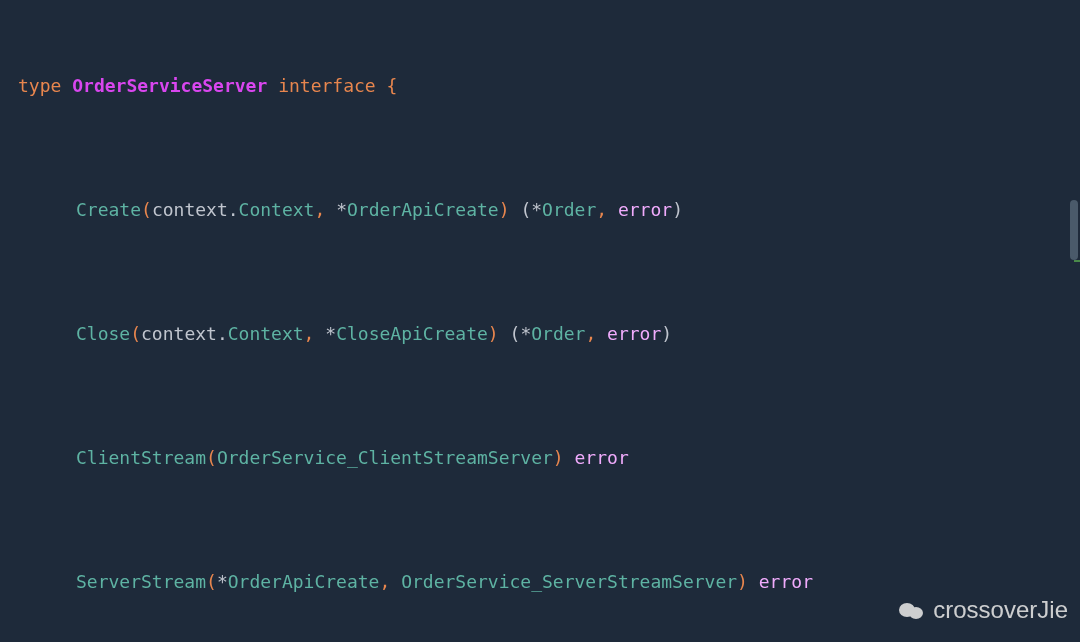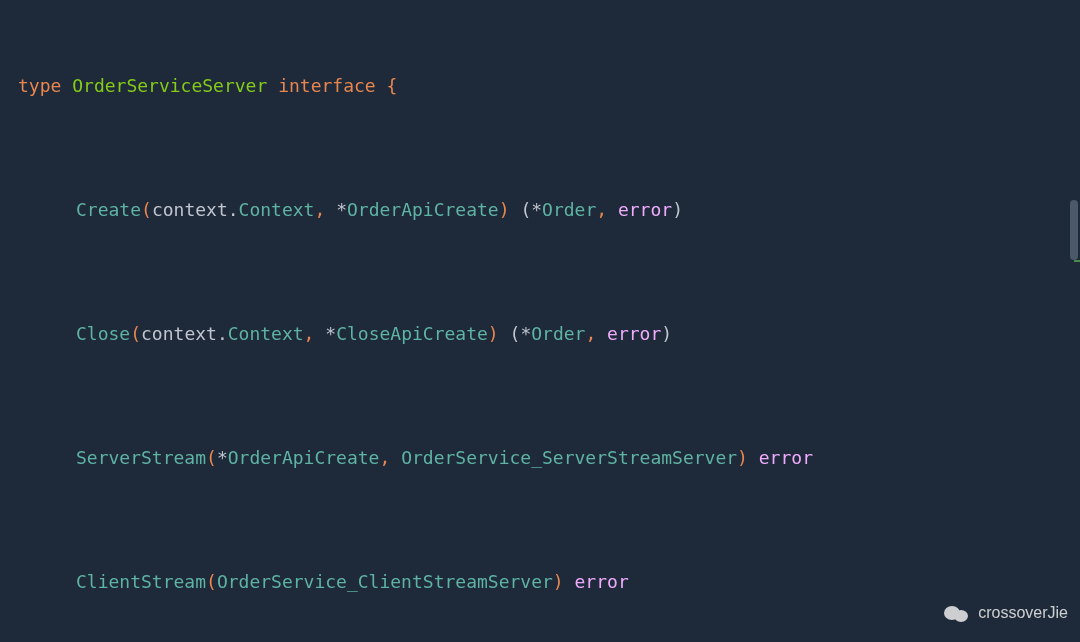--- a/index.html
+++ b/index.html
@@ -21,21 +21,21 @@
       line-height: 31px;
       white-space: pre;
       position: relative;
     }
     .line {
       position: relative;
       padding-left: 6px;
     }
     .indent1 { padding-left: 56px; }
     .kw { color: #e8864e; }
-    .type-name-bold { color: #84cc16; font-weight: normal; }
+    .type-name-bold { color: #d946ef; font-weight: bold; }
     .method { color: #5eb3a3; margin-left: 8px; }
     .pkg { color: #c0c5ce; }
     .type-ref { color: #5eb3a3; }
     .paren { color: #e8864e; }
     .paren-white { color: #c0c5ce; }
     .brace { color: #e8864e; }
     .comma { color: #e8864e; }
     .star { color: #c0c5ce; }
     .err { color: #f0abfc; }
     .dot { color: #c0c5ce; }
@@ -50,21 +50,21 @@
     }
     .watermark {
       position: absolute;
       right: 12px;
       bottom: 18px;
       display: flex;
       align-items: center;
       gap: 6px;
       color: #e0e0e0;
       font-family: sans-serif;
-      font-size: 16px;
+      font-size: 24px;
       opacity: 0.9;
     }
     .watermark-icon {
       width: 28px;
       height: 22px;
       position: relative;
     }
     .watermark-icon::before {
       content: '';
       position: absolute;
@@ -97,23 +97,23 @@
 </head>
 <body>
 
 <div class="editor">
   <div class="line"><span class="kw">type</span> <span class="type-name-bold">OrderServiceServer</span> <span class="kw">interface</span> <span class="brace">{</span></div>
 
   <div class="line indent1"><span class="method">Create</span><span class="paren">(</span><span class="pkg">context</span><span class="dot">.</span><span class="type-ref">Context</span><span class="comma">,</span> <span class="star">*</span><span class="type-ref">OrderApiCreate</span><span class="paren">)</span> <span class="paren-white">(</span><span class="star">*</span><span class="type-ref">Order</span><span class="comma">,</span> <span class="err">error</span><span class="paren-white">)</span></div>
 
   <div class="line indent1"><span class="method">Close</span><span class="paren">(</span><span class="pkg">context</span><span class="dot">.</span><span class="type-ref">Context</span><span class="comma">,</span> <span class="star">*</span><span class="type-ref">CloseApiCreate</span><span class="paren">)</span> <span class="paren-white">(</span><span class="star">*</span><span class="type-ref">Order</span><span class="comma">,</span> <span class="err">error</span><span class="paren-white">)</span></div>
 
+  <div class="line indent1"><span class="method">ClientStream</span><span class="paren">(</span><span class="type-ref">OrderService_ClientStreamServer</span><span class="paren">)</span> <span class="err">error</span></div>
+
   <div class="line indent1"><span class="method">ServerStream</span><span class="paren">(</span><span class="star">*</span><span class="type-ref">OrderApiCreate</span><span class="comma">,</span> <span class="type-ref">OrderService_ServerStreamServer</span><span class="paren">)</span> <span class="err">error</span></div>
-
-  <div class="line indent1"><span class="method">ClientStream</span><span class="paren">(</span><span class="type-ref">OrderService_ClientStreamServer</span><span class="paren">)</span> <span class="err">error</span></div>
 
   
 
   
 
   
 
   
 
   

